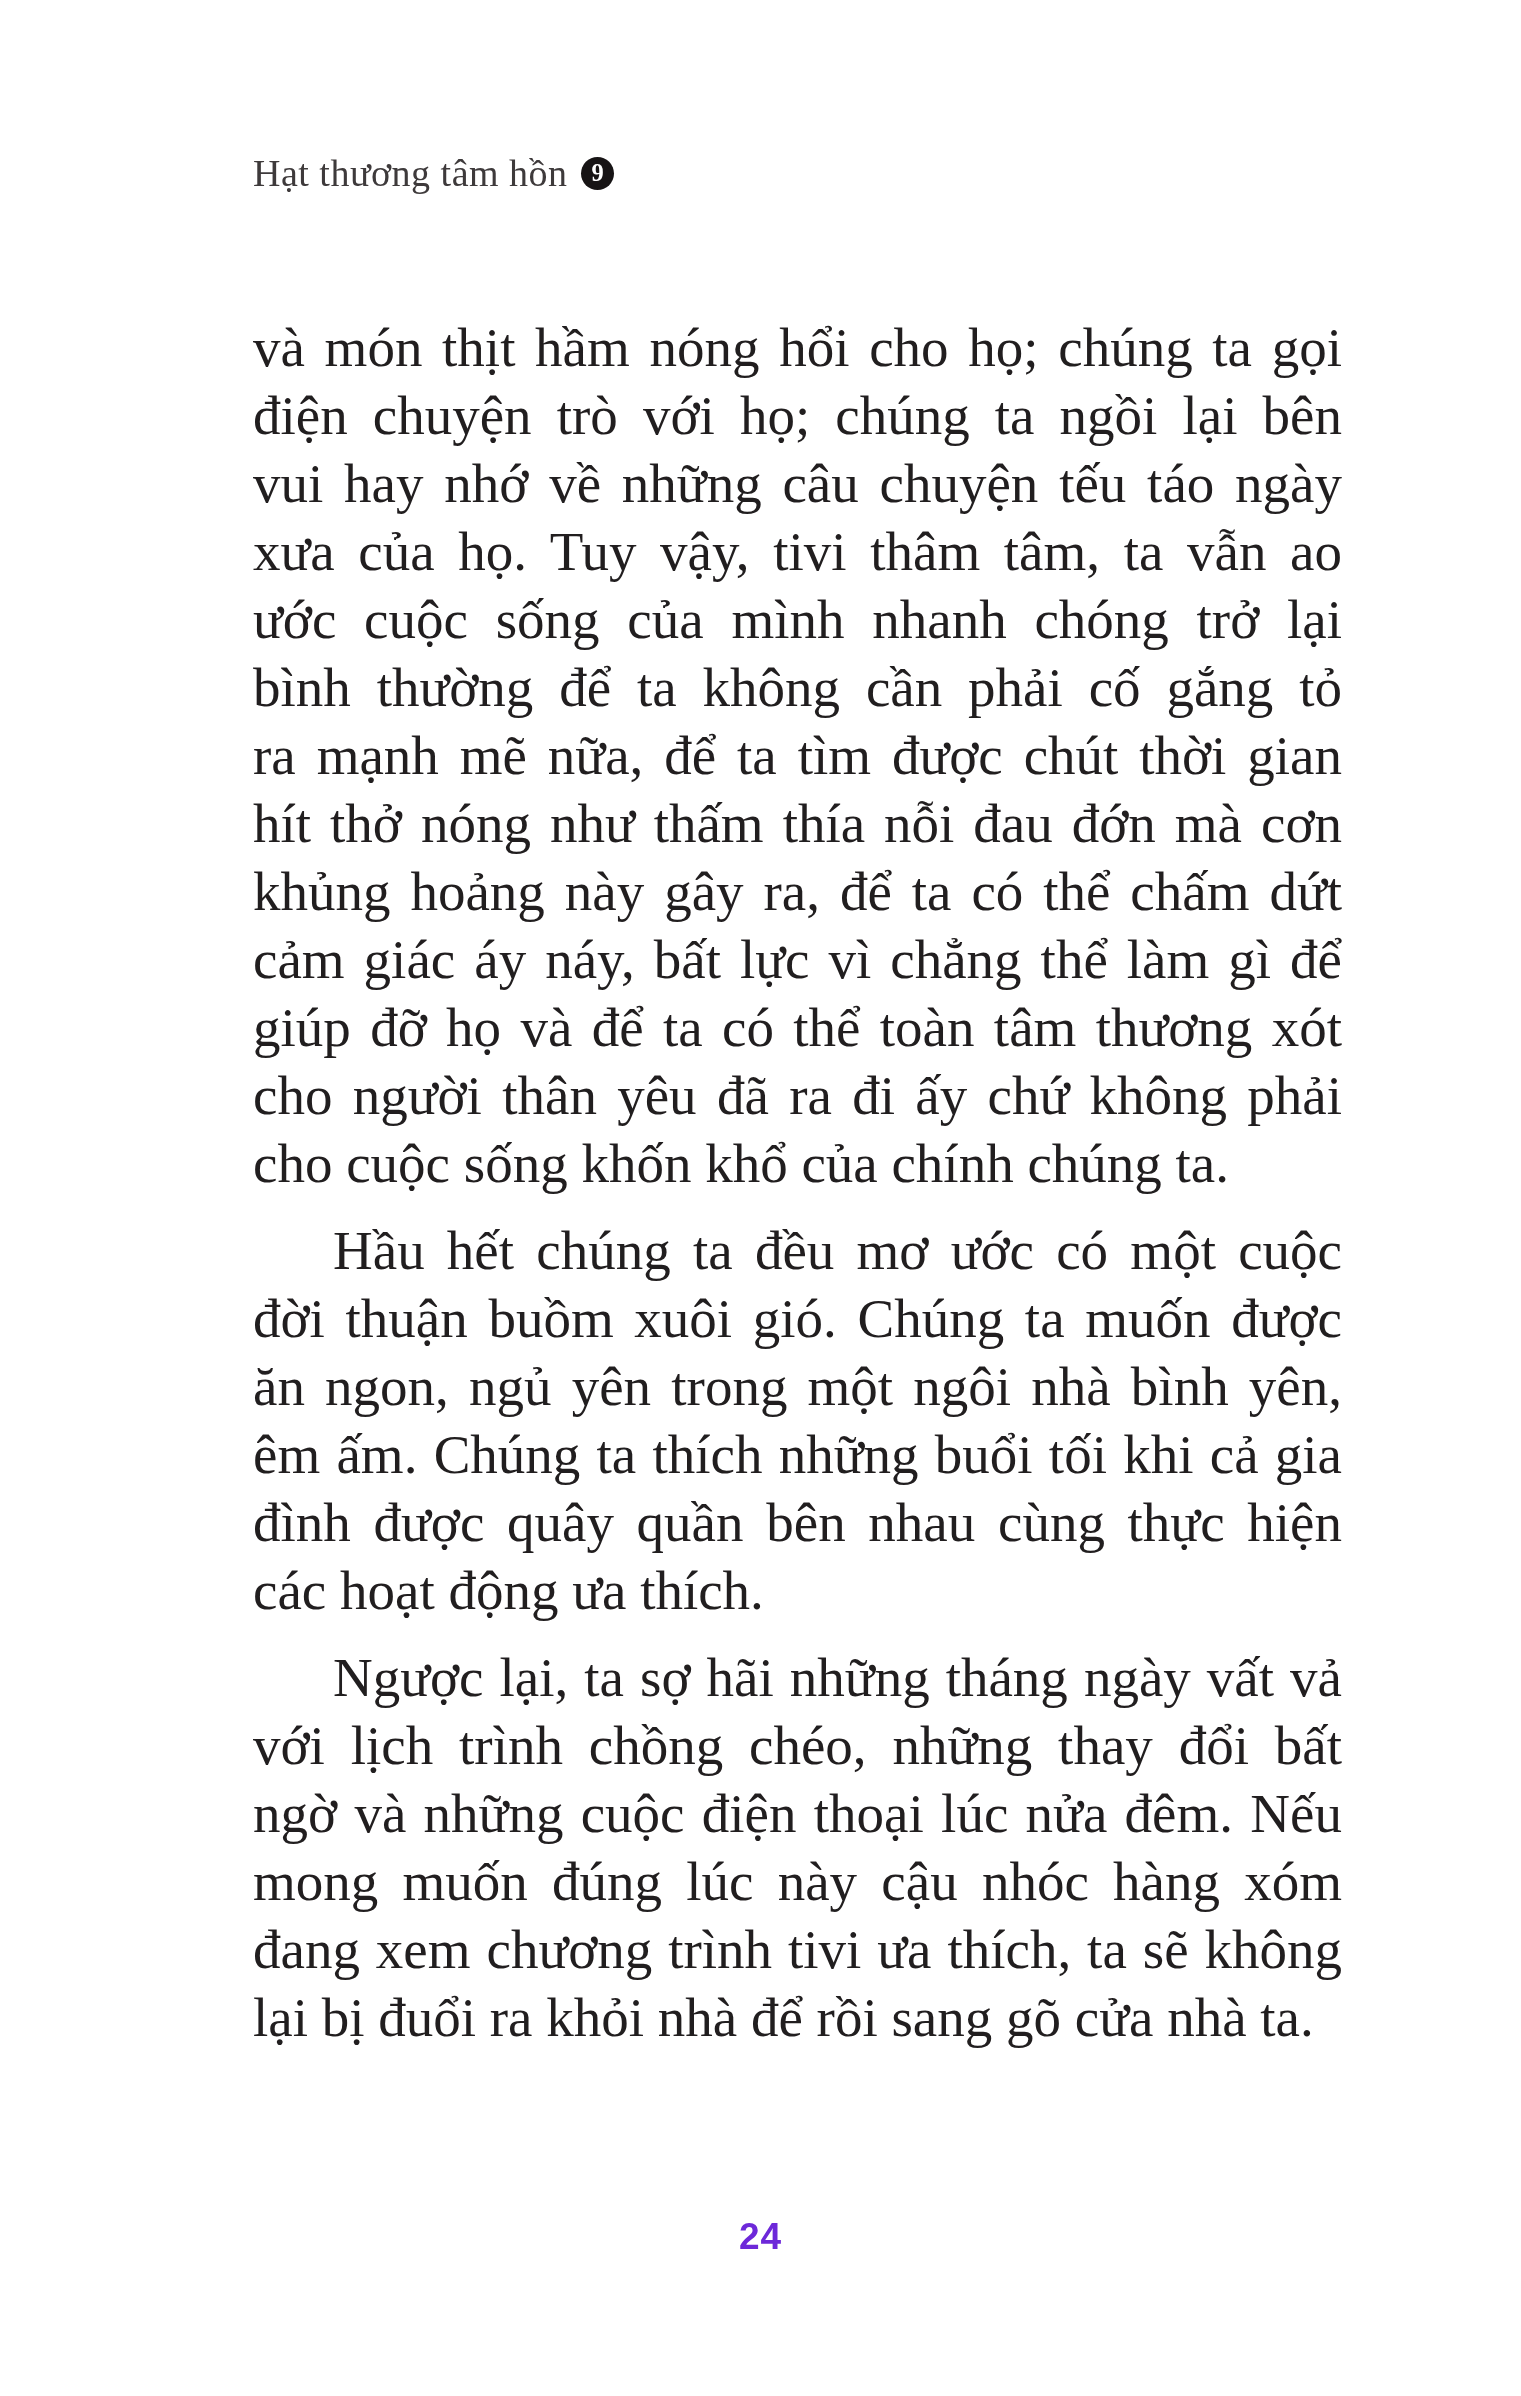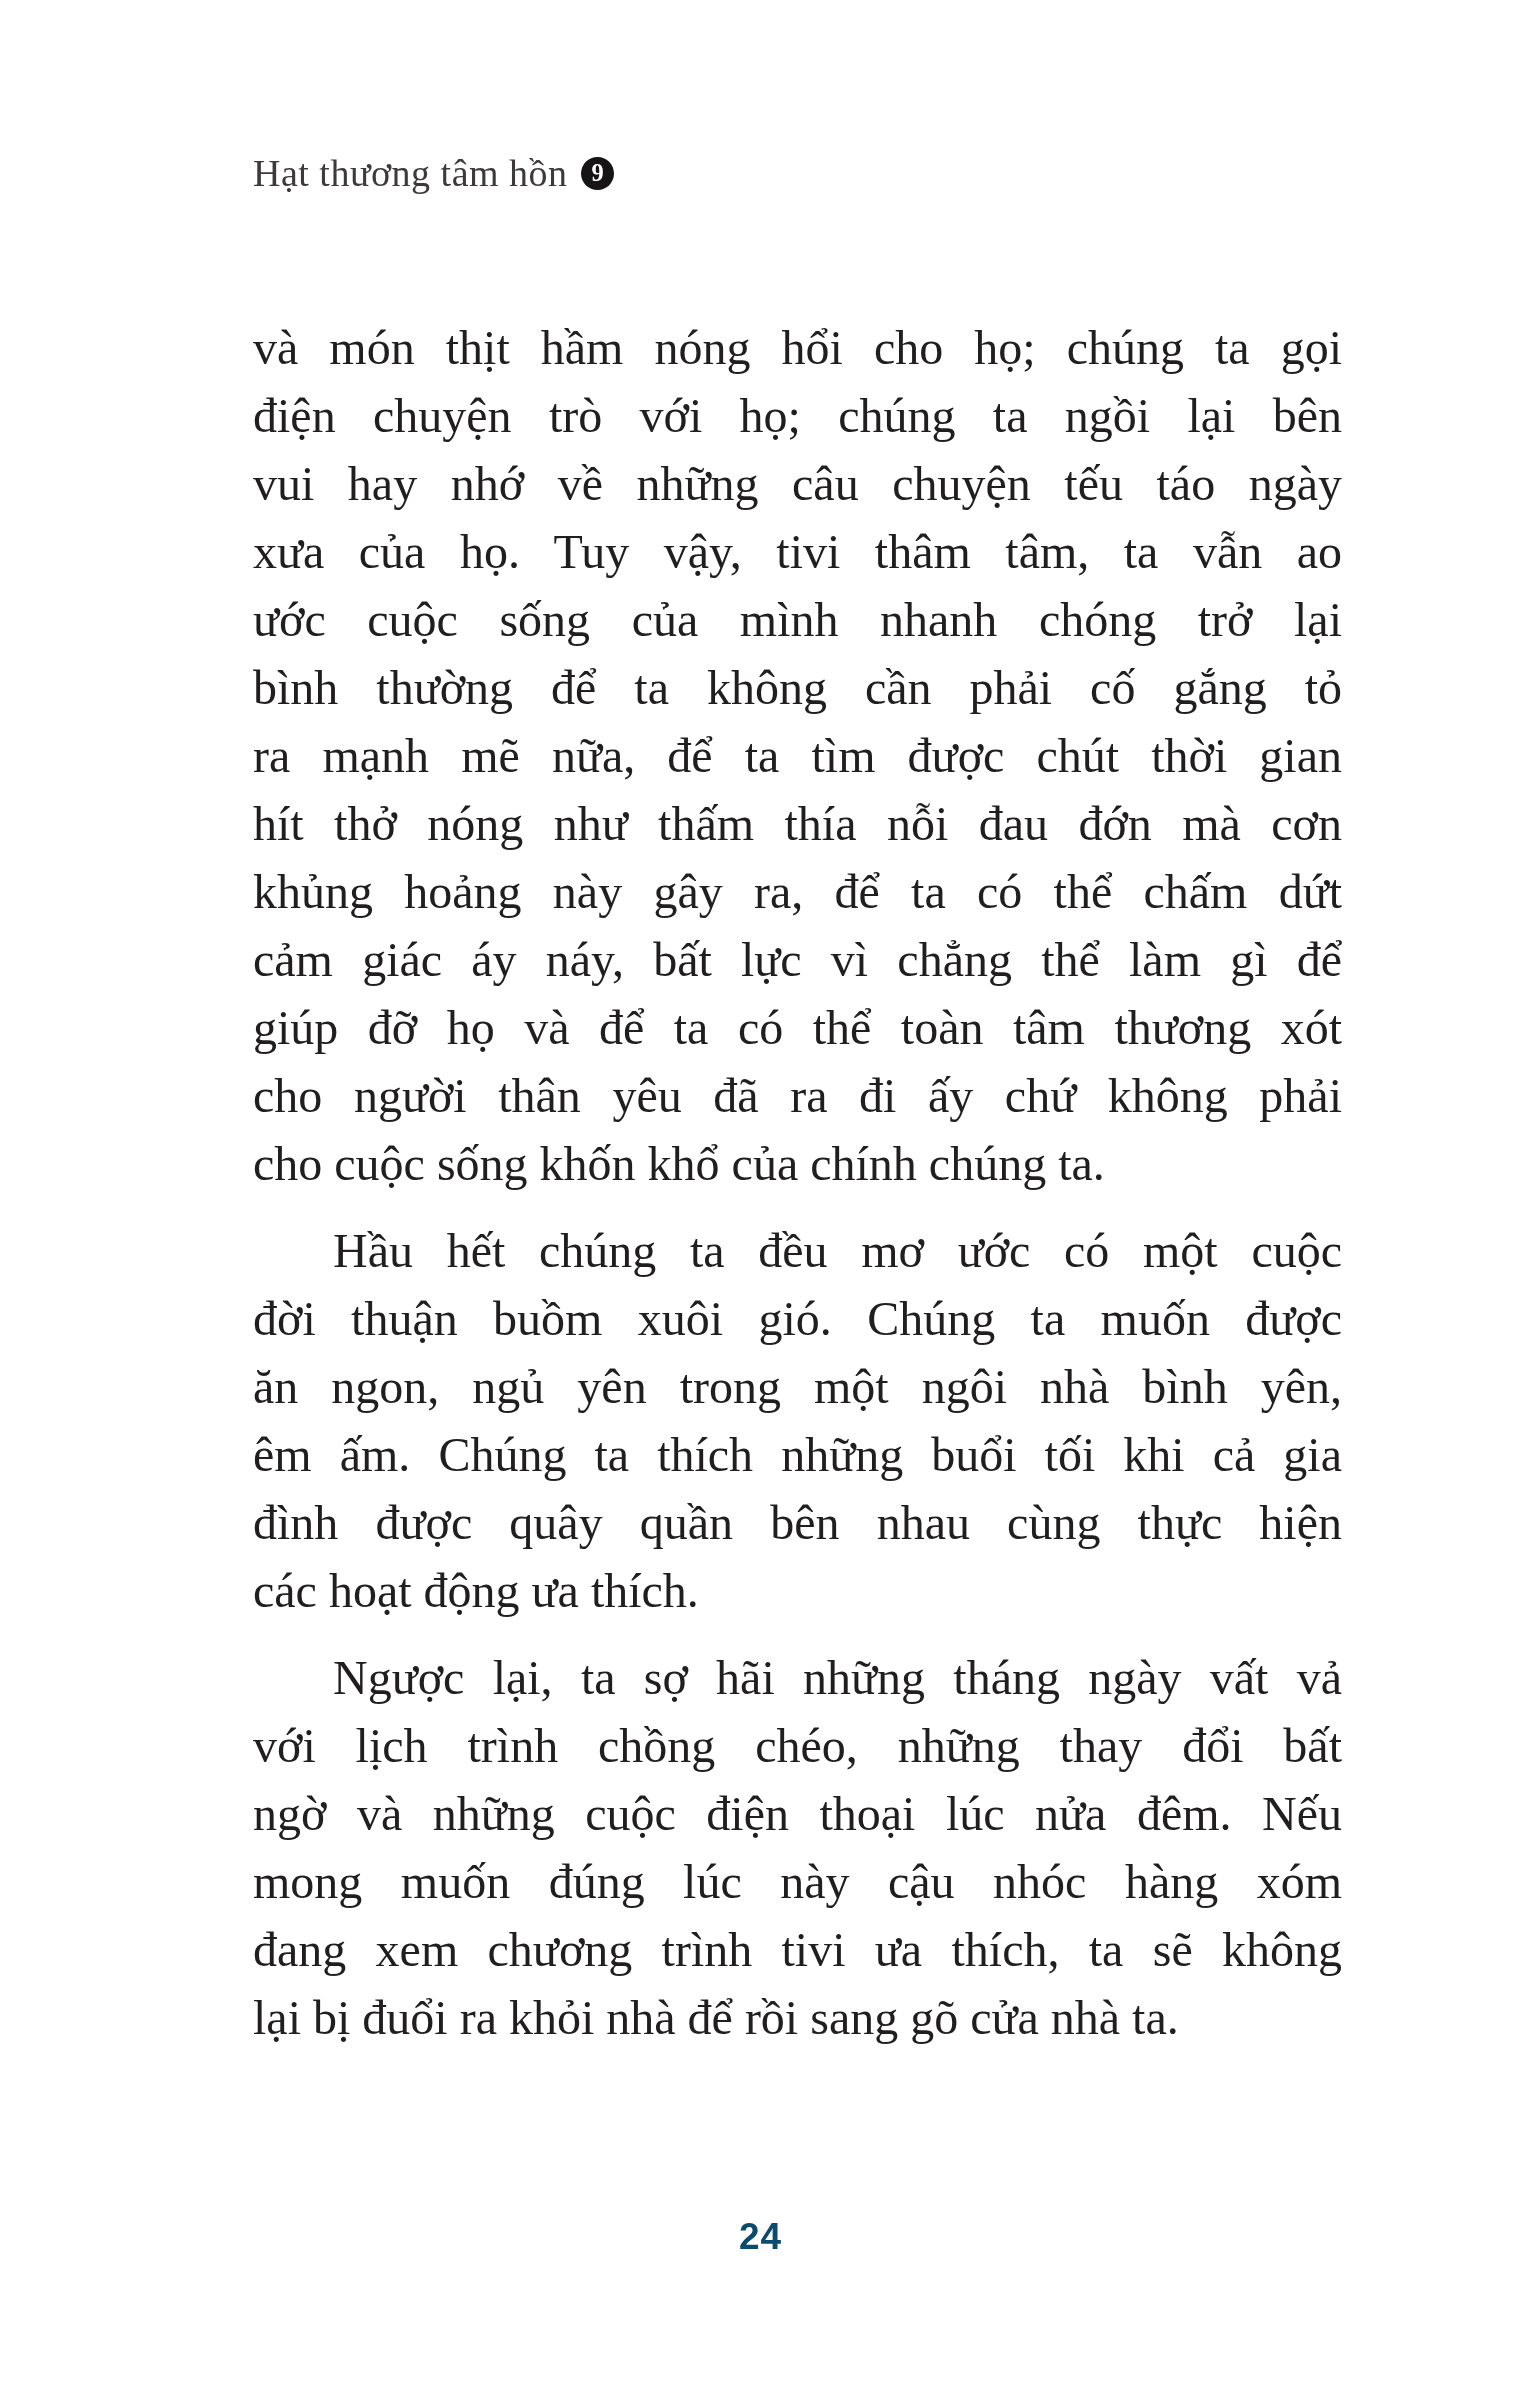--- a/index.html
+++ b/index.html
@@ -49,21 +49,21 @@
     font-weight: bold;
     line-height: 1;
   }
 
   
   .page-body {
     position: absolute;
     left: 253px;
     top: 314px;
     width: 1089px;
-    font-size: 48px;
+    font-size: 55px;
     line-height: 68px;
   }
   .paragraph { margin: 0; }
   .paragraph + .paragraph { margin-top: 19px; }
   .line {
     text-align: justify;
     text-align-last: justify;
     white-space: normal;
   }
   .line.last-line {
@@ -78,21 +78,21 @@
     position: absolute;
     left: 0;
     top: 2216px;
     width: 1521px;
     text-align: center;
   }
   .page-number {
     font-family: "Liberation Sans", "DejaVu Sans", sans-serif;
     font-weight: bold;
     font-size: 37px;
-    color: #0c4a6e;
+    color: #6d28d9;
     letter-spacing: 1px;
   }
 </style>
 </head>
 <body style="--text-color: #211e1f; --header-color: #3e3a3b; --badge-bg: #171415; --badge-text: #ffffff;">
 
 <div class="page">
 
   <header class="running-header">
     <span>Hạt thương tâm hồn</span>

